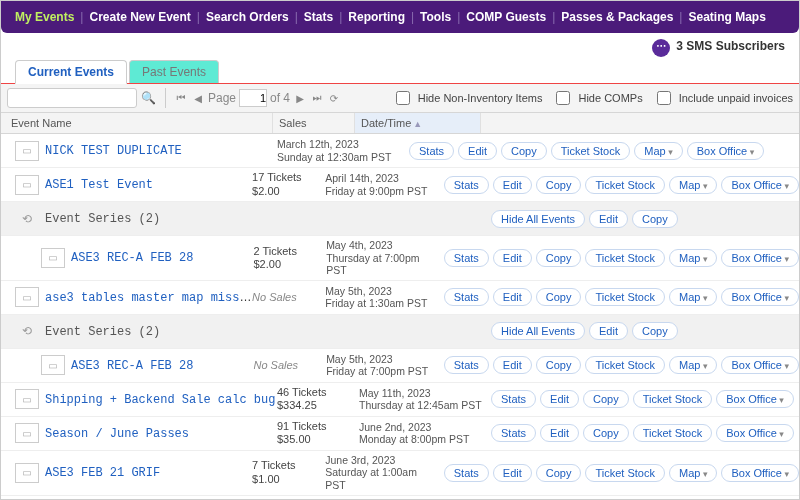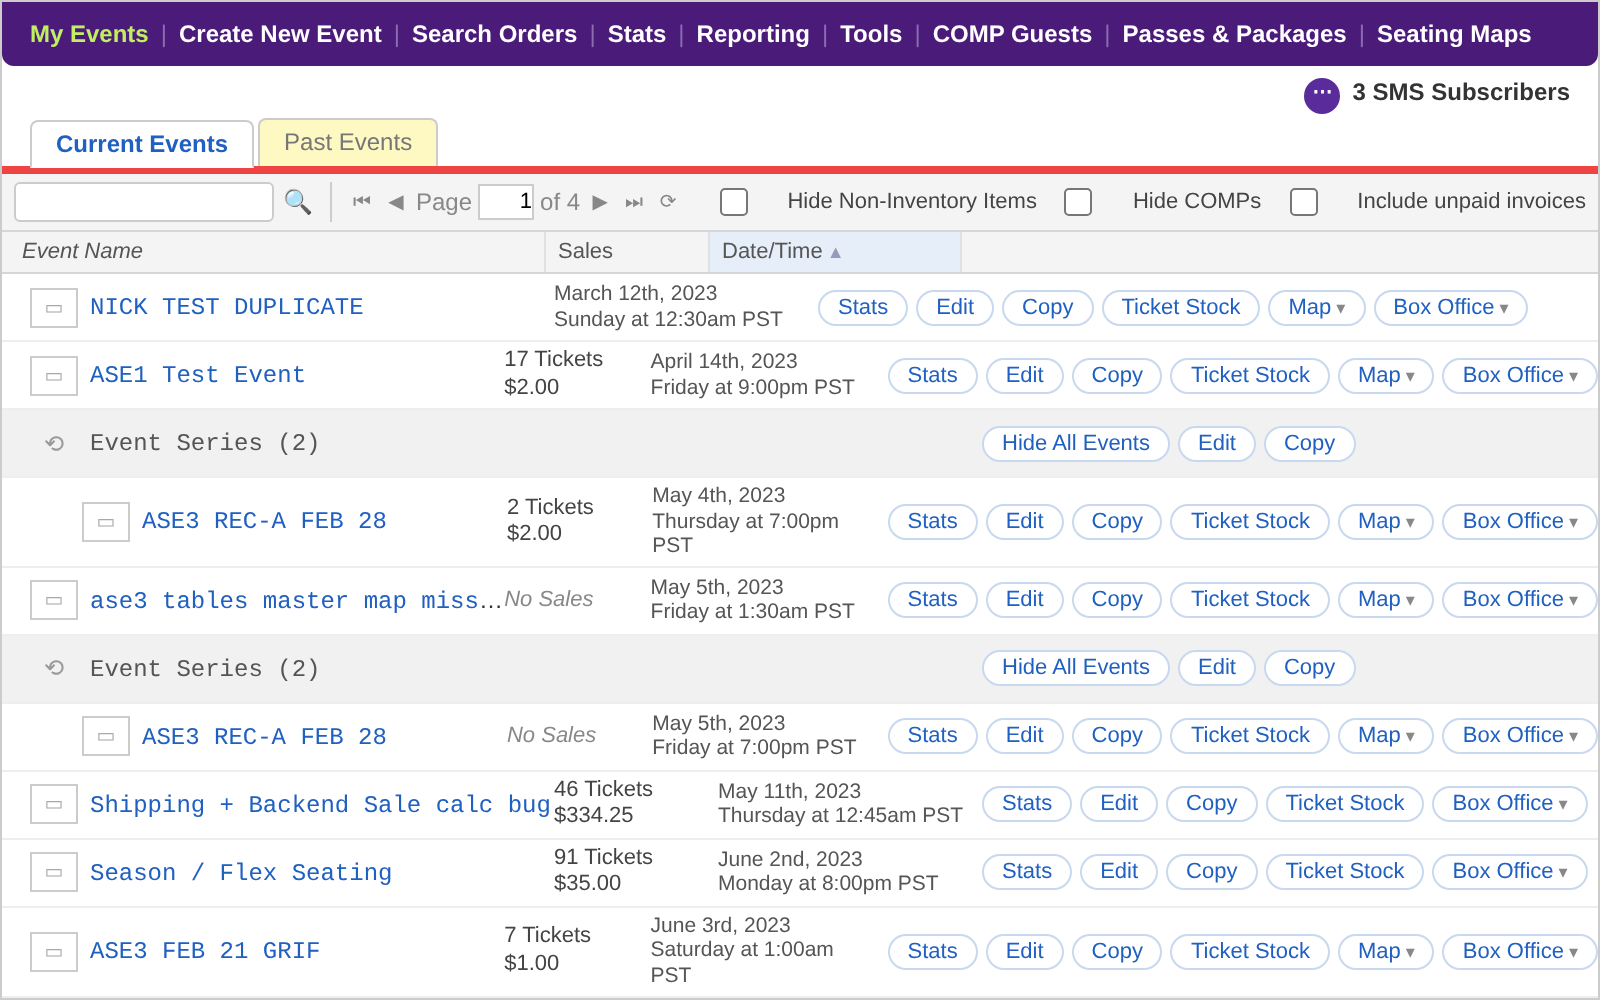--- a/index.html
+++ b/index.html
@@ -6,36 +6,36 @@
 body { font-family: Arial, Helvetica, sans-serif; font-size: 12px; background: #e8e8e8; color: #333; }
 .app { width: 800px; height: 500px; margin: 0; background: #fff; border: 1px solid #ccc; position: relative; overflow: hidden; }
 .topnav { background: #4b1b7a; display: flex; align-items: center; padding: 12px 10px; height: 32px; border-radius: 0 0 6px 6px; }
 .topnav a { color: #fff; font-weight: bold; font-size: 12px; text-decoration: none; padding: 0 4px; cursor: pointer; white-space: nowrap; }
 .topnav a.active { color: #c0f060; }
 .topnav .divider { color: #8a6cb0; padding: 0 2px; }
 .subscribers { display: flex; justify-content: flex-end; padding: 6px 14px 0 0; gap: 6px; }
 .subscribers .bubble { width: 18px; height: 18px; background: #5a2b9a; border-radius: 50%; position: relative; }
 .subscribers .bubble::after { content: "⋯"; position: absolute; color: #fff; font-size: 10px; top: 1px; left: 4px; }
 .subscribers span { font-weight: bold; font-size: 12px; color: #333; }
-.tabbar { display: flex; padding-left: 14px; margin-top: 2px; border-bottom: 4px solid #ef4444; }
-.tab { border: 1px solid #ccc; border-bottom: none; padding: 4px 12px; font-size: 12px; border-radius: 4px 4px 0 0; margin-right: 2px; background: #fef9c3; color: #777; cursor: pointer; }
+.tabbar { display: flex; align-items: flex-end; padding-left: 14px; margin-top: 2px; border-bottom: 1px solid #ef4444; }
+.tab { border: 1px solid #ccc; border-bottom: none; padding: 4px 12px; font-size: 12px; border-radius: 4px 4px 0 0; margin-right: 2px; background: #5eead4; color: #777; cursor: pointer; }
 .tab.active { color: #2060c0; font-weight: bold; background: #fff; position: relative; top: 1px; border-bottom: 1px solid #fff; }
 .toolbar { display: flex; align-items: center; background: #f4f4f4; border-bottom: 1px solid #d6d6d6; padding: 4px 6px; gap: 4px; }
 .toolbar input[type=text].search { width: 130px; height: 20px; border: 1px solid #ccc; border-radius: 3px; padding: 0 4px; font-size: 11px; }
 .toolbar .mag { width: 16px; height: 16px; display: inline-flex; align-items: center; justify-content: center; font-size: 12px; color: #555; cursor: pointer; }
 .toolbar .vsep { border-left: 1px solid #ccc; height: 20px; margin: 0 4px; }
 .pager { display: flex; align-items: center; gap: 3px; color: #888; }
 .pager .pbtn { width: 14px; text-align: center; cursor: pointer; font-size: 10px; }
 .pager input { width: 28px; height: 18px; text-align: right; border: 1px solid #ccc; font-size: 11px; }
 .toolbar .filters { margin-left: auto; display: flex; align-items: center; gap: 14px; font-size: 11px; color: #444; }
-.filters label { display: flex; align-items: center; gap: 20px; cursor: pointer; }
+.filters label { display: flex; align-items: center; gap: 8px; cursor: pointer; }
 .filters input[type=checkbox] { width: 14px; height: 14px; border: 1px solid #aaa; }
 .header-row { display: flex; background: #f4f4f4; border-bottom: 1px solid #d6d6d6; font-size: 11px; color: #555; }
 .header-row div { padding: 4px 6px; border-right: 1px solid #e0e0e0; }
-.col-name { width: 272px; padding-left: 10px !important; font-style: italic; }
+.col-name { width: 272px; padding-left: 10px !important; }
 .col-sales { width: 82px; }
 .col-date { width: 126px; background: #e6eef9; position: relative; }
 .col-date .arrow { color: #99b; font-size: 9px; margin-left: 2px; }
 .col-actions { flex: 1; border-right: none !important; }
 .rows { overflow-y: auto; height: 392px; }
 .row { display: flex; align-items: center; border-bottom: 1px solid #eee; min-height: 34px; padding: 3px 0; }
 .row.series { background: #f1f1f1; }
 .row .thumb { width: 24px; height: 20px; border: 1px solid #ccc; background: #fff; margin: 0 6px 0 14px; display: inline-flex; align-items: center; justify-content: center; font-size: 10px; color: #aaa; flex-shrink: 0; }
 .row.indent .thumb { margin-left: 40px; }
 .row .series-icon { width: 24px; height: 20px; margin: 0 6px 0 14px; color: #999; display:inline-flex; align-items:center; justify-content:center; }
@@ -221,21 +221,21 @@
         <span class="actions">
           <span class="btn">Stats</span>
           <span class="btn">Edit</span>
           <span class="btn">Copy</span>
           <span class="btn">Ticket Stock</span>
           <span class="btn drop">Box Office</span>
         </span>
       </div>
       <div class="row">
         <span class="thumb">▭</span>
-        <span class="name-wrap"><a class="name">Season / Flex Seating</a></span>
+        <span class="name-wrap"><a class="name">Season / June Passes</a></span>
         <span class="sales"><span>91 Tickets</span><br><span>$35.00</span></span>
         <span class="date"><span>June 2nd, 2023</span><br><span>Monday at 8:00pm PST</span></span>
         <span class="actions">
           <span class="btn">Stats</span>
           <span class="btn">Edit</span>
           <span class="btn">Copy</span>
           <span class="btn">Ticket Stock</span>
           <span class="btn drop">Box Office</span>
         </span>
       </div>

